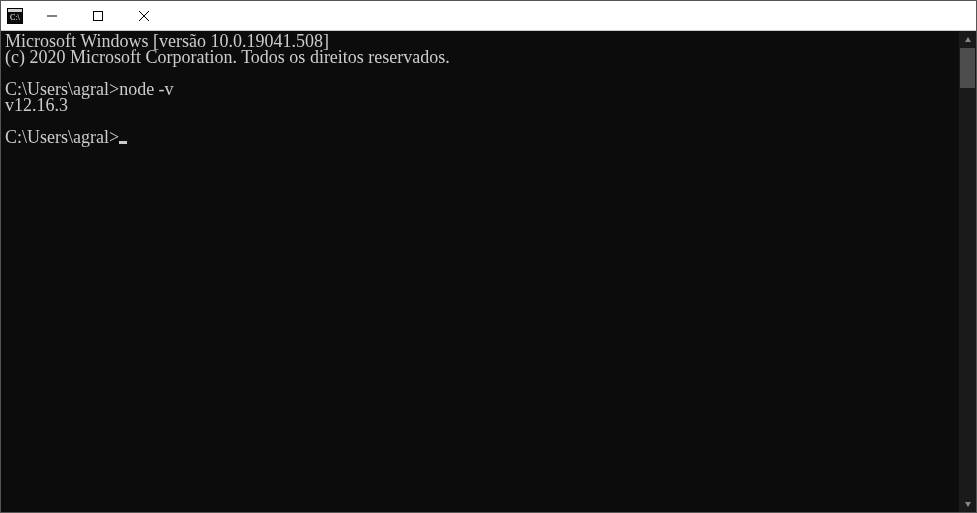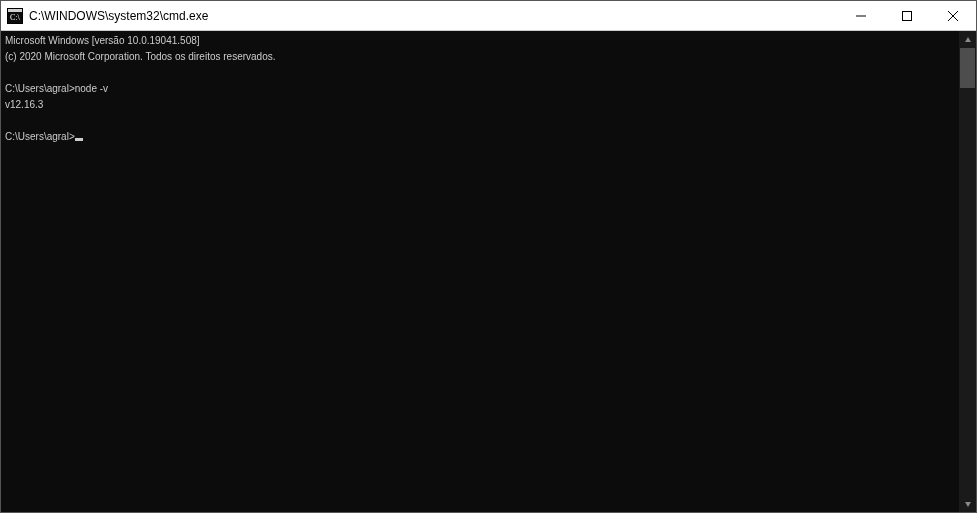--- a/index.html
+++ b/index.html
@@ -59,22 +59,22 @@
       flex: 1;
       display: flex;
       background: #0c0c0c;
       position: relative;
       overflow: hidden;
     }
     .terminal {
       flex: 1;
       background: #0c0c0c;
       color: #cccccc;
-      font-family: Liberation Sans, sans-serif;
-      font-size: 10px;
+      font-family: Liberation Serif, serif;
+      font-size: 18px;
       line-height: 16px;
       padding: 2px 12px 0 4px;
       white-space: pre;
       overflow: hidden;
     }
     .scrollbar {
       width: 17px;
       background: #1a1a1a;
       position: relative;
     }
@@ -112,21 +112,20 @@
 <div class="window">
   <div class="titlebar">
     <span class="titlebar-icon">
       <svg viewBox="0 0 16 16">
         <rect x="0" y="0" width="16" height="16" fill="#000"></rect>
         <rect x="1" y="1" width="14" height="14" fill="#0c0c0c"></rect>
         <rect x="1" y="1" width="14" height="3" fill="#d0d0d0"></rect>
         <text x="3" y="12" font-size="8" fill="#fff" font-family="Consolas">C:\</text>
       </svg>
     </span>
-    <span class="titlebar-title">C:\WINDOWS\system32\cmd.exe</span>
     <div class="titlebar-controls">
       <div class="tb-btn">
         <svg viewBox="0 0 10 10">
             <line x1="0" y1="5" x2="10" y2="5" stroke="#000" stroke-width="1"></line>
           </svg>
       </div>
       <div class="tb-btn">
         <svg viewBox="0 0 10 10">
             <rect x="0.5" y="0.5" width="9" height="9" fill="none" stroke="#000" stroke-width="1"></rect>
           </svg>

